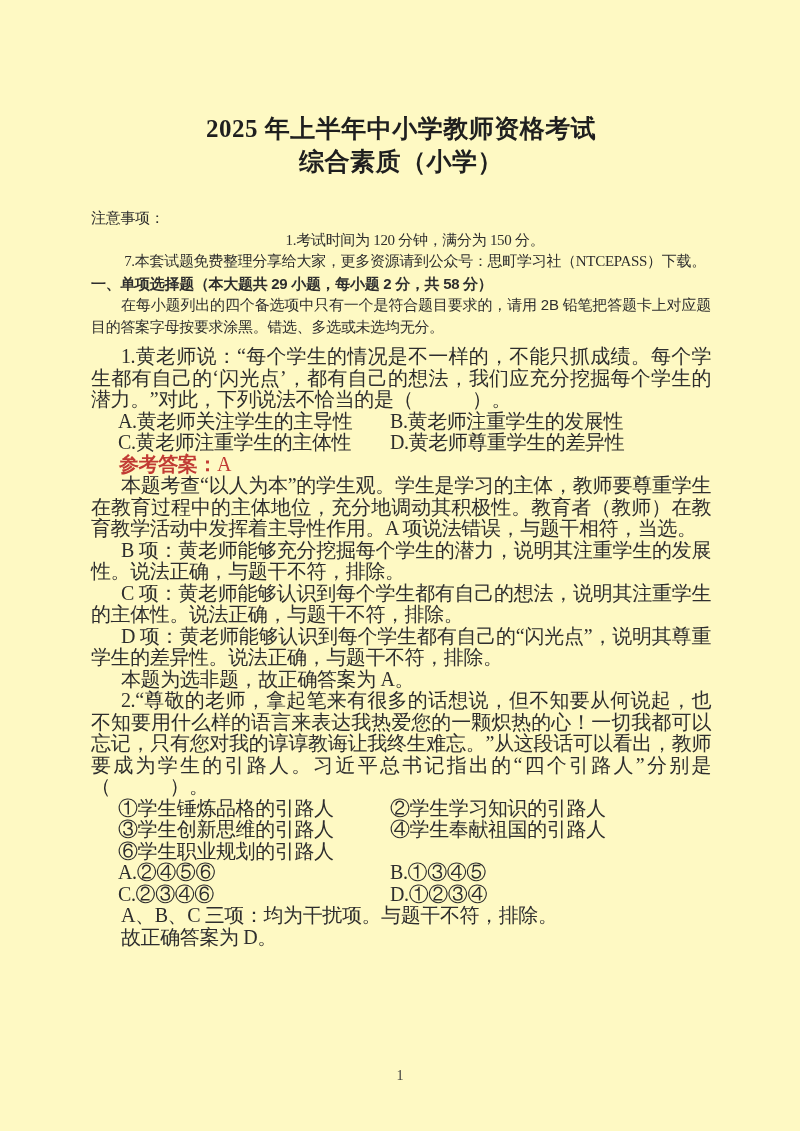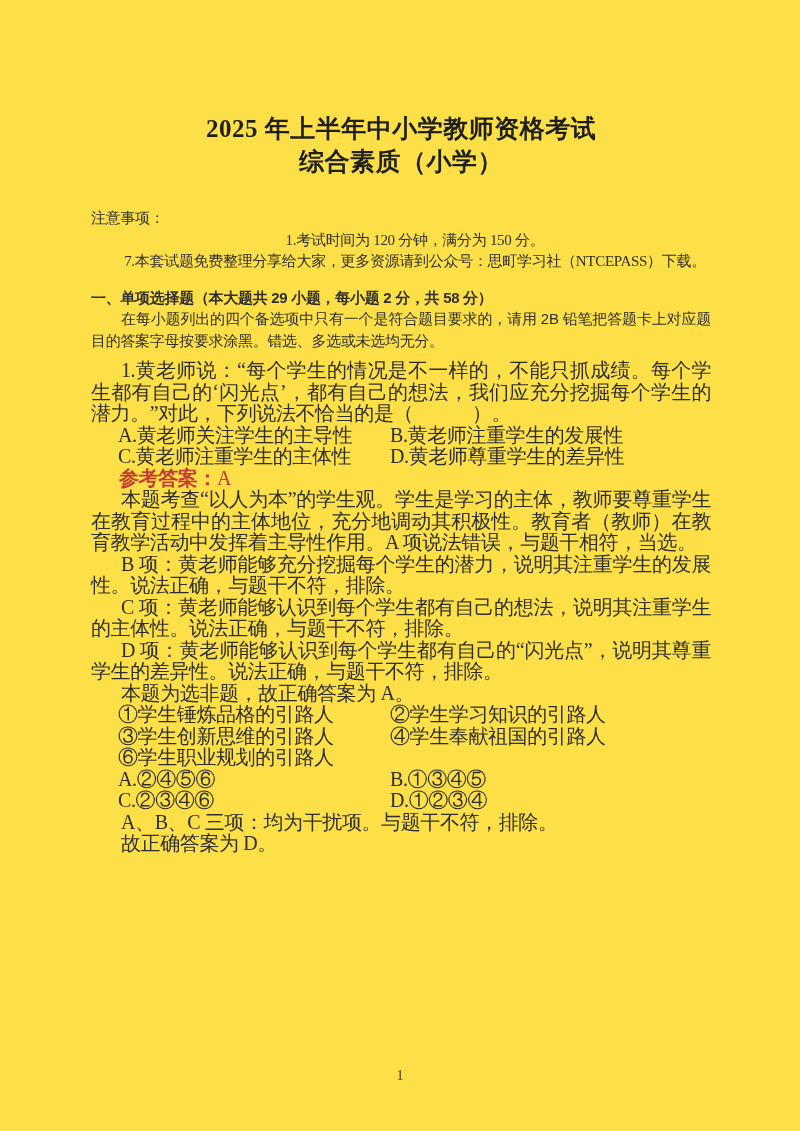--- a/index.html
+++ b/index.html
@@ -1,20 +1,20 @@
 <!DOCTYPE html>
 <html lang="zh" style="--answer-red: #c13b34; --text: #2e2e2e;"><head>
 <meta charset="utf-8">
 <style>
   * { margin: 0; padding: 0; box-sizing: border-box; }
   html, body { background: #ffffff; }
   .page {
     width: 800px; height: 1131px;
     position: relative;
-    background: #fde047;
+    background: #fef9c3;
     color: #2e2e2e;
     font-family: "Liberation Serif", "DejaVu Serif", serif;
     overflow: hidden;
   }
   .content {
     position: absolute;
     left: 91px; top: 112px;
     width: 620px;
   }
   .title {
@@ -26,21 +26,20 @@
     letter-spacing: 0.5px;
   }
   .notice {
     margin-top: 30px;
     font-size: 15px;
     line-height: 21.5px;
     letter-spacing: -0.3px;
   }
   .notice-item { padding-left: 28px; text-align: center; }
   .section-heading {
-    margin-top: 14px;
     font-family: "Liberation Sans", "DejaVu Sans", sans-serif;
     font-weight: bold;
     font-size: 15px;
     line-height: 21.5px;
     letter-spacing: -0.3px;
   }
   .section-instructions {
     font-family: "Liberation Sans", "DejaVu Sans", sans-serif;
     font-size: 15px;
     line-height: 21.5px;
@@ -126,20 +125,21 @@
 
           <p class="expl">C 项：黄老师能够认识到每个学生都有自己的想法，说明其注重学生的主体性。说法正确，与题干不符，排除。</p>
 
           <p class="expl">D 项：黄老师能够认识到每个学生都有自己的“闪光点”，说明其尊重学生的差异性。说法正确，与题干不符，排除。</p>
 
           <p class="expl">本题为选非题，故正确答案为 A。</p>
 
       </div>
 
       <div class="question">
+        <p class="stem">2.“尊敬的老师，拿起笔来有很多的话想说，但不知要从何说起，也不知要用什么样的语言来表达我热爱您的一颗炽热的心！一切我都可以忘记，只有您对我的谆谆教诲让我终生难忘。”从这段话可以看出，教师要成为学生的引路人。习近平总书记指出的“四个引路人”分别是（　　　）。</p>
         <div class="opt-grid">
 
             <div class="opt">①学生锤炼品格的引路人</div>
 
             <div class="opt">②学生学习知识的引路人</div>
 
             <div class="opt">③学生创新思维的引路人</div>
 
             <div class="opt">④学生奉献祖国的引路人</div>
 

